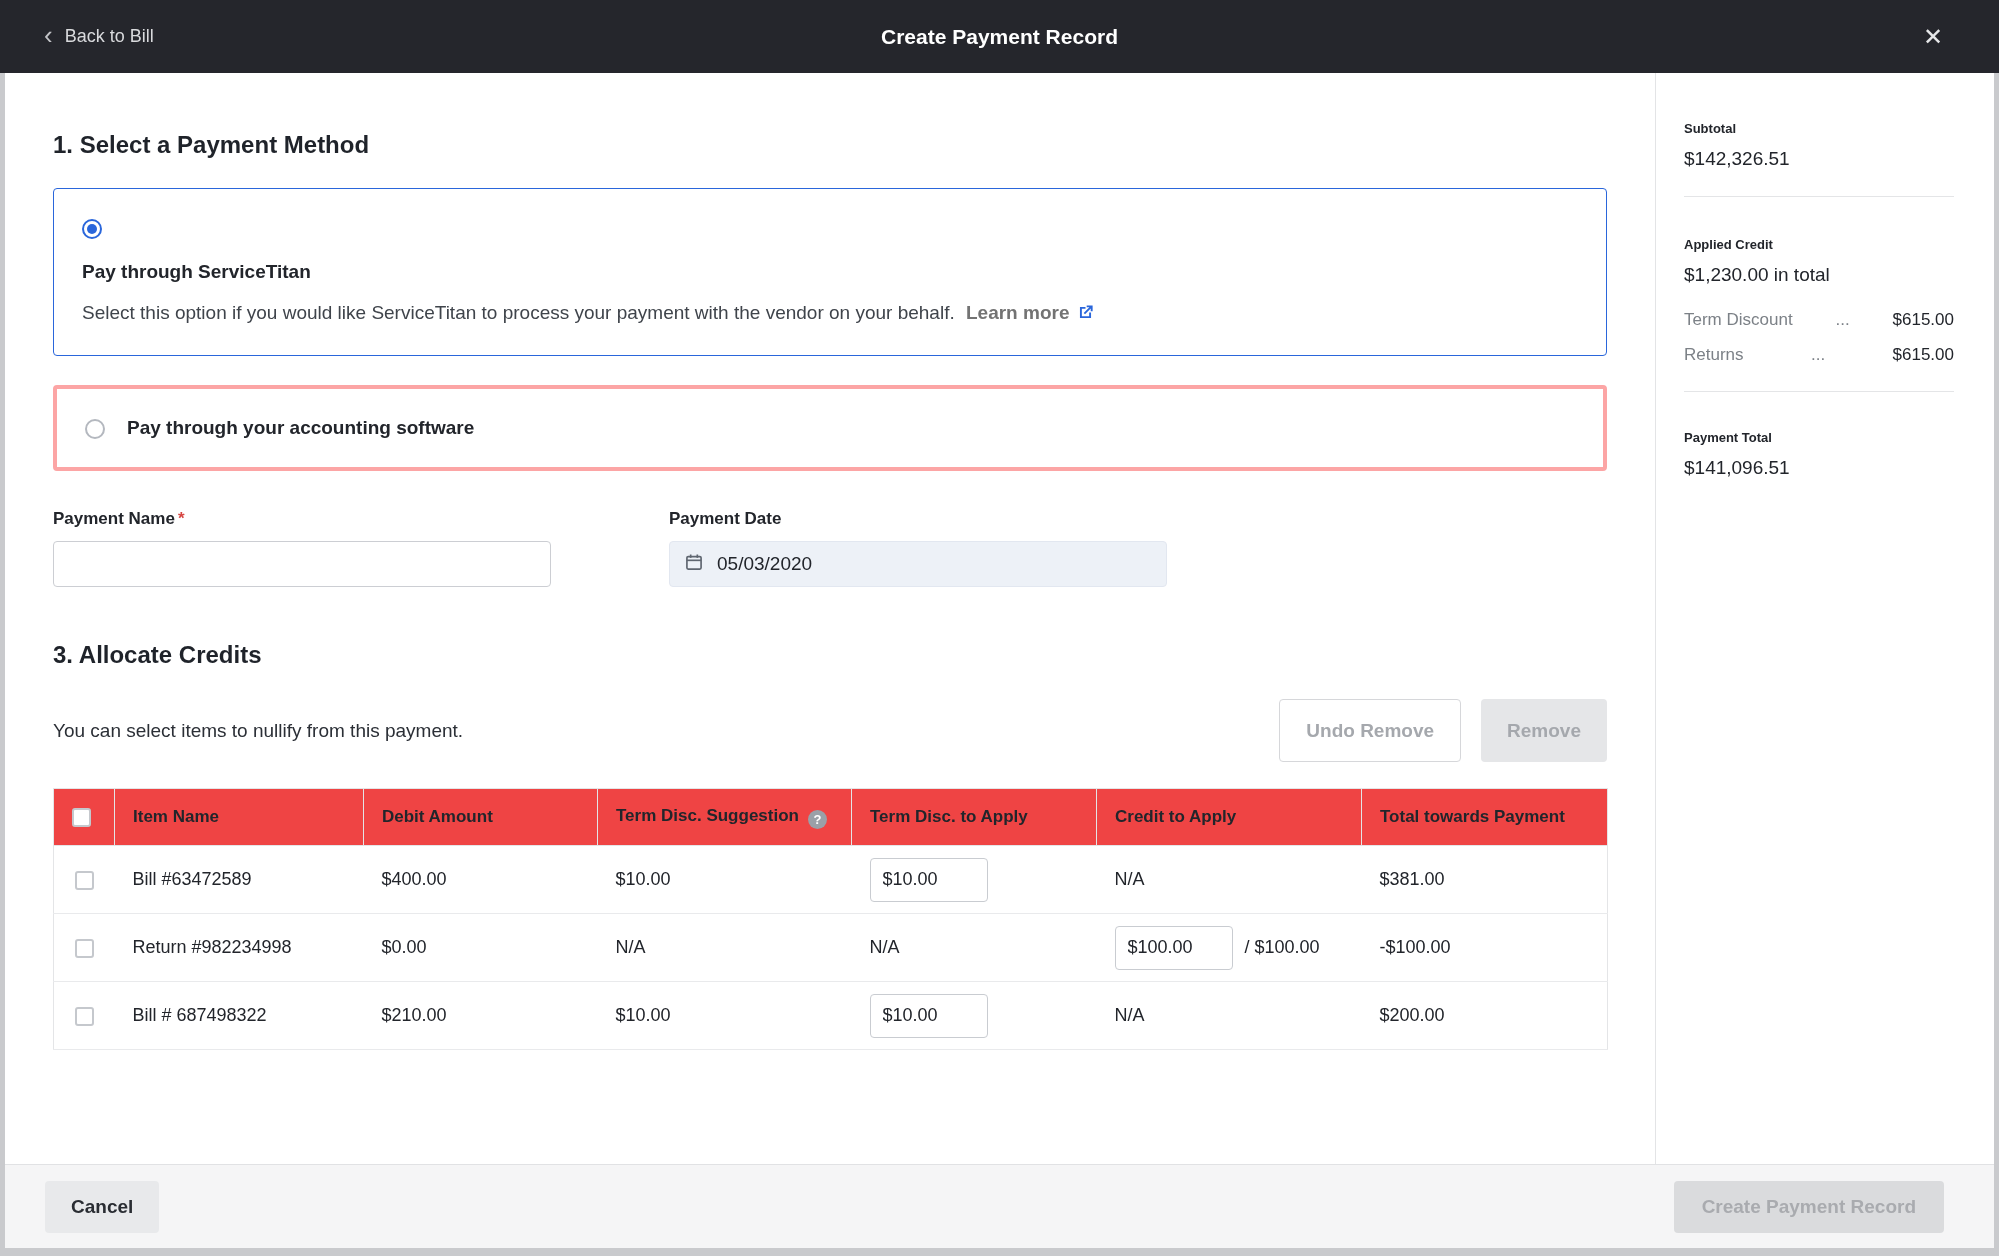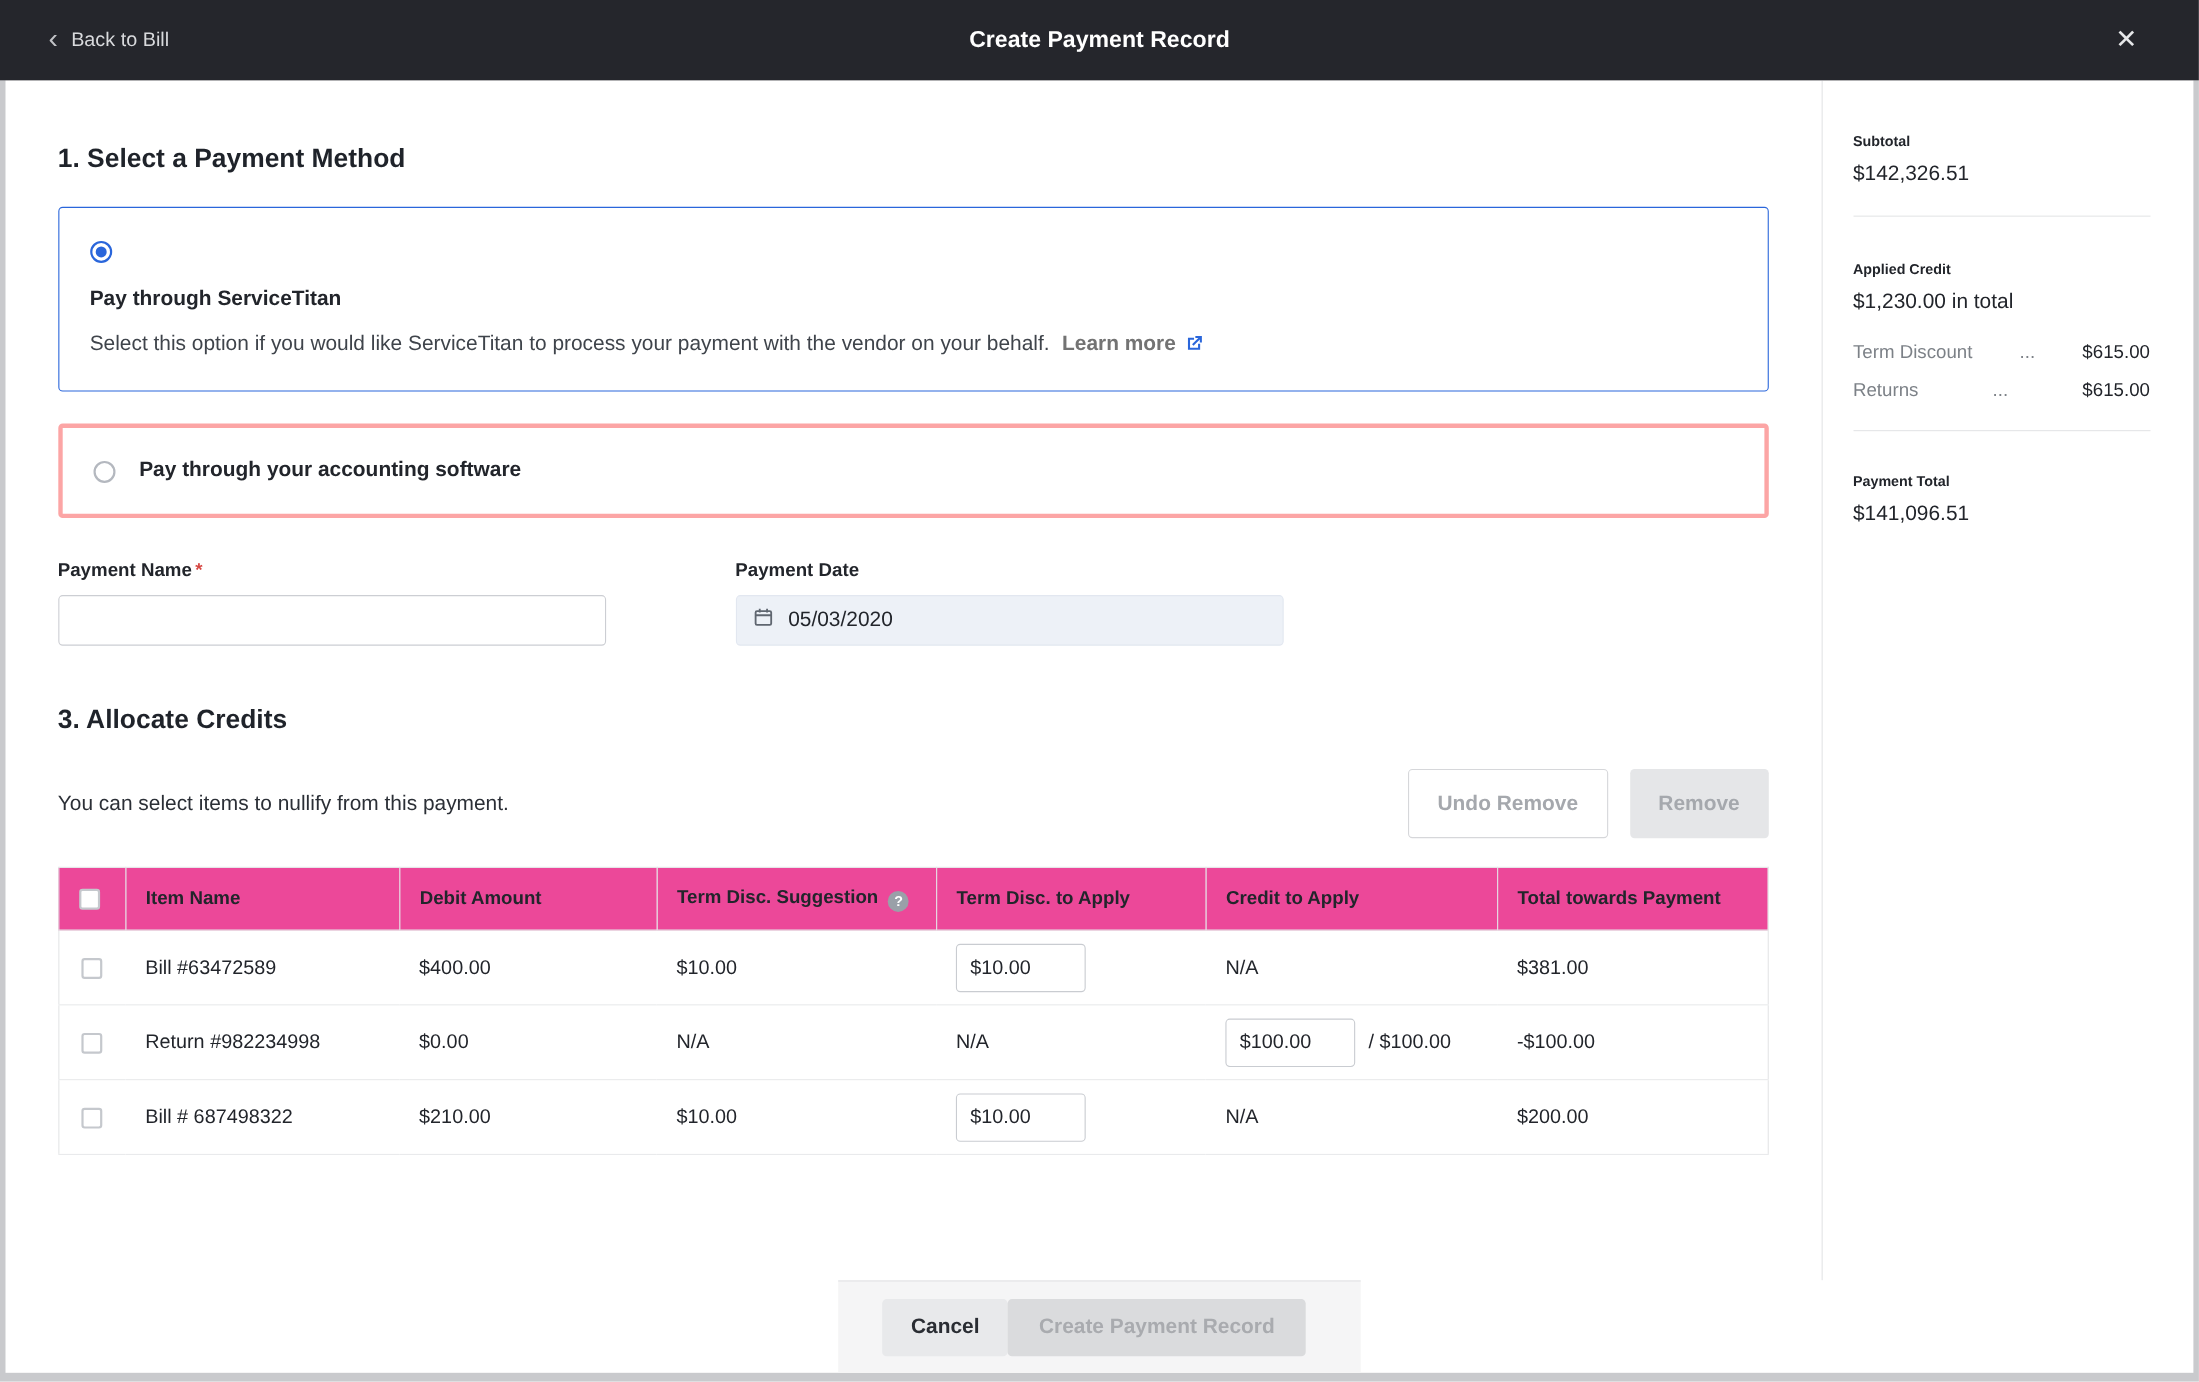--- a/index.html
+++ b/index.html
@@ -19,21 +19,21 @@
   }
   .back-link { display:flex; align-items:center; gap:12px; cursor:pointer; color:#d9dadd; font-size:18px; }
   .back-chevron { font-size:26px; line-height:1; color:#c2c3c7; transform:translateY(-2px); }
   .topbar-title {
     position:absolute; left:0; right:0; text-align:center;
     font-size:21px; font-weight:700; color:#fff; pointer-events:none;
   }
   .close-btn { margin-left:auto; font-size:24px; color:#e6e7e9; cursor:pointer; z-index:2; }
 
   
-  .frame { flex:1; margin:0 5px 8px 5px; background:#fff; display:flex; flex-direction:column; overflow:hidden;align-items:center; }
+  .frame { flex:1; margin:0 5px 8px 5px; background:#fff; display:flex; flex-direction:column; overflow:hidden; }
   .body-row { flex:1; display:flex; overflow:hidden; }
 
   
   .content { flex:1; padding:58px 48px 0 48px; overflow:hidden; }
   .section-heading { font-size:24px; font-weight:600; color:#1f232a; }
 
   .method-card {
     border:4px solid #fca5a5; border-radius:4px;
     padding:28px; display:flex; gap:22px; margin-top:29px;
   }
@@ -62,21 +62,21 @@
   .allocate-heading { margin-top:54px; }
   .allocate-toolbar { margin-top:30px; display:flex; align-items:center; }
   .allocate-hint { font-size:19px; color:#2b2f36; }
   .toolbar-buttons { margin-left:auto; display:flex; gap:20px; }
   .btn { height:63px; border-radius:4px; font-size:19px; font-weight:700; padding:0 26px; font-family:"Liberation Sans",sans-serif; cursor:pointer; }
   .btn-undo { background:#fff; border:1px solid #d6d7da; color:#a5a8ad; }
   .btn-remove { background:#e5e6e8; border:none; color:#a5a8ad; }
 
   table.alloc-table { border-collapse:collapse; table-layout:fixed; width:1554px; margin-top:26px; border:1px solid #e4e5e7; }
   .alloc-table th {
-    height:57px; background:#ec4899; border:1px solid #e4e5e7;
+    height:57px; background:#ef4444; border:1px solid #e4e5e7;
     font-size:17px; font-weight:700; color:#22252b; text-align:left; padding:0 18px;
   }
   .alloc-table td { height:68px; border-bottom:1px solid #e9eaec; font-size:18px; color:#22252b; padding:0 18px; background:#fff; }
   .cb-cell { text-align:center; }
   .cb { width:19px; height:19px; border:2px solid #c5c8cd; border-radius:3px; background:#fff; display:inline-block; vertical-align:middle; cursor:pointer; }
   .na { color:#9ba0a6; }
   .help-icon {
     width:19px; height:19px; border-radius:50%; background:#9aa0a8; color:#fff;
     font-size:13px; font-weight:700; display:inline-flex; align-items:center; justify-content:center;
     margin-left:9px; vertical-align:-3px;

